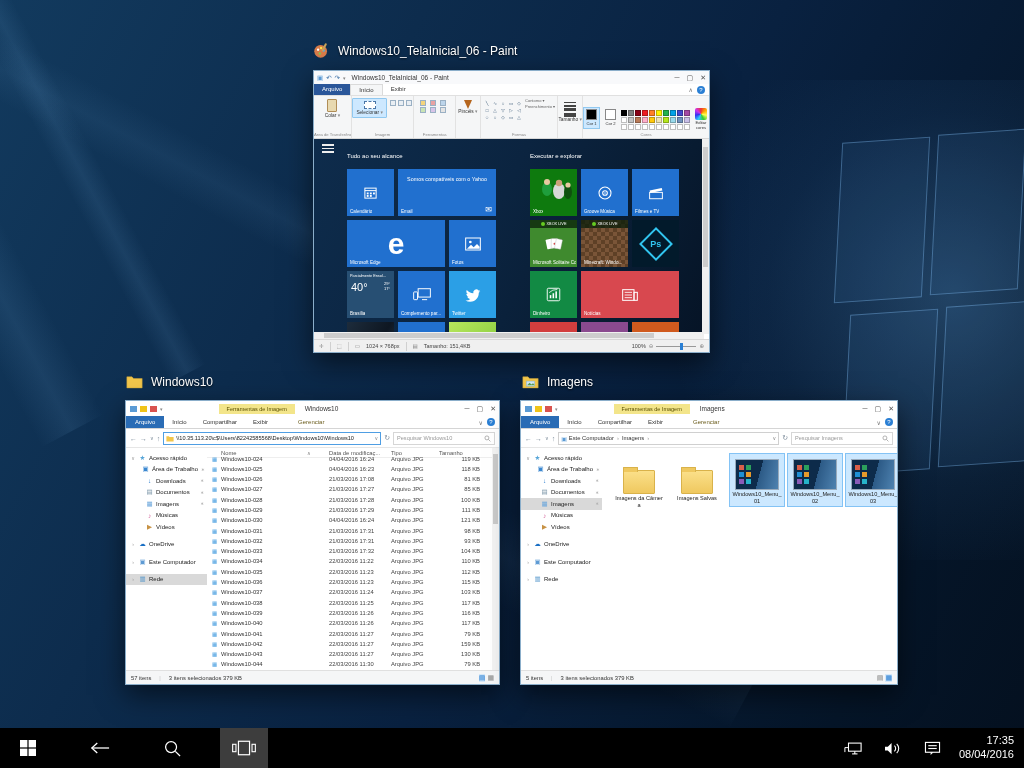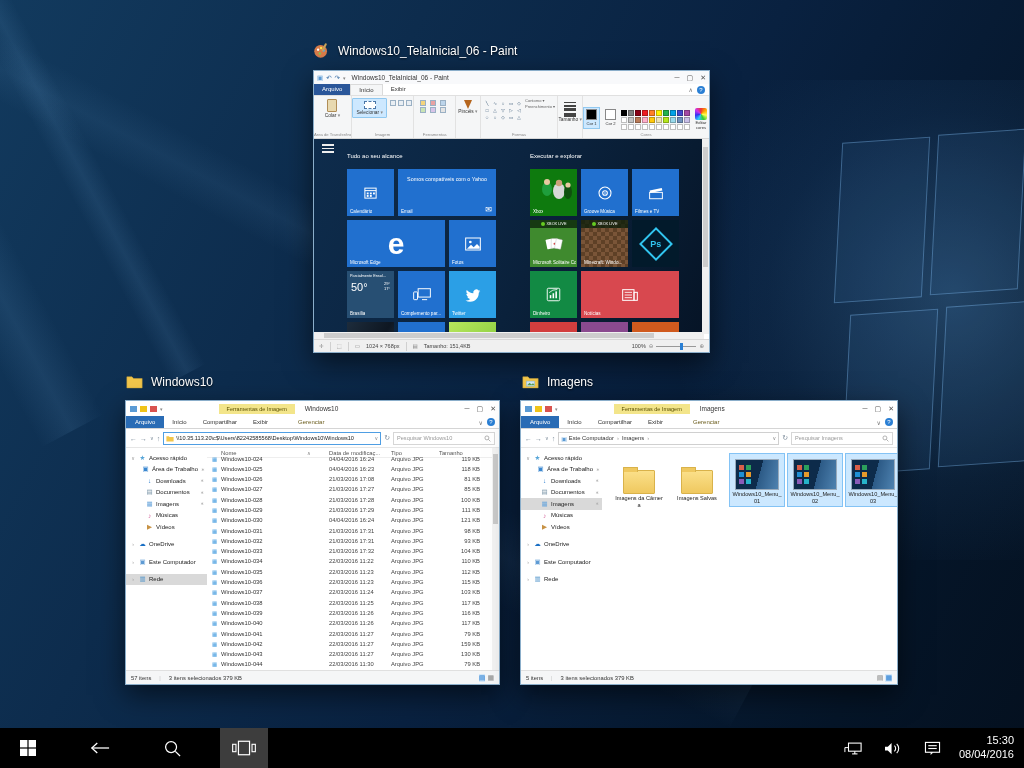--- a/index.html
+++ b/index.html
@@ -372,21 +372,21 @@
               <circle cx="8" cy="7" r="2" fill="#fff"></circle>
               <path d="M3 17 l6-6 4 4 5-5 4 4 v3 z" fill="#fff"></path>
             </svg>
           </div>
           <div class="tile-label">Fotos</div>
         </div>
         <div class="tile" style="left: 33px; top: 132px; width: 47px; height: 47px; background: rgb(39, 79, 115);">
           <div>
             <div style="font-size:3.8px;padding:3px 3px 0;white-space:nowrap;overflow:hidden">Parcialmente Ensol...</div>
             <div style="display:flex;align-items:flex-start;padding:3px 4px 0">
-              <span style="font-size:11px">50°</span>
+              <span style="font-size:11px">40°</span>
               <span style="font-size:4px;margin-left:auto;text-align:right">29°<br>17°</span>
             </div>
           </div>
           <div class="tile-label">Brasília</div>
         </div>
         <div class="tile" style="left: 84px; top: 132px; width: 47px; height: 47px; background: rgb(33, 112, 207);">
           <div class="tile-center">
             <svg width="18" height="13" viewBox="0 0 28 20">
               <rect x="8" y="1" width="19" height="13" fill="none" stroke="#fff" stroke-width="1.5"></rect>
               <line x1="14" y1="18" x2="22" y2="18" stroke="#fff" stroke-width="1.5"></line>
@@ -1071,17 +1071,17 @@
     </div>
     <div class="tb-btn" style="width:40px">
       <svg width="17" height="15" viewBox="0 0 18 16" fill="none" stroke="#fff" stroke-width="1.2">
         <rect x="1.5" y="1.5" width="15" height="10.5"></rect>
         <line x1="4.5" y1="5" x2="13.5" y2="5"></line>
           <line x1="4.5" y1="8" x2="13.5" y2="8"></line>
         <path d="M7 12 v3 l3 -3" fill="#fff" stroke="none"></path>
       </svg>
     </div>
     <div class="tb-clock">
-      <div>15:30</div>
+      <div>17:35</div>
       <div>08/04/2016</div>
     </div>
   </div>
 </div>
 
 </body></html>

